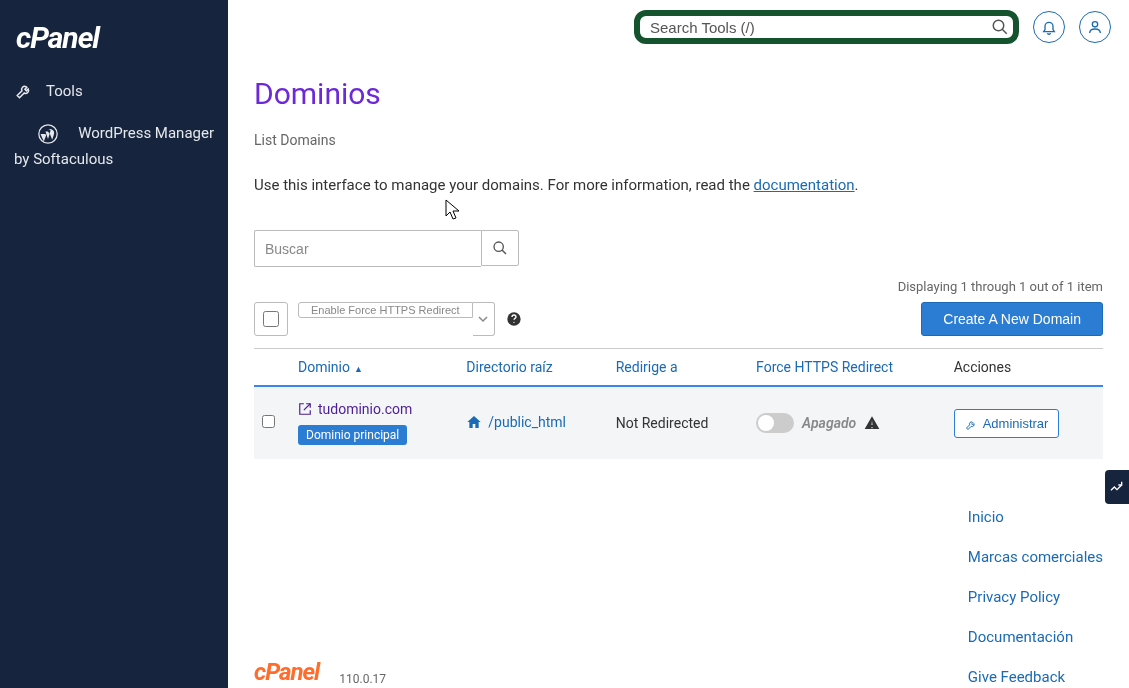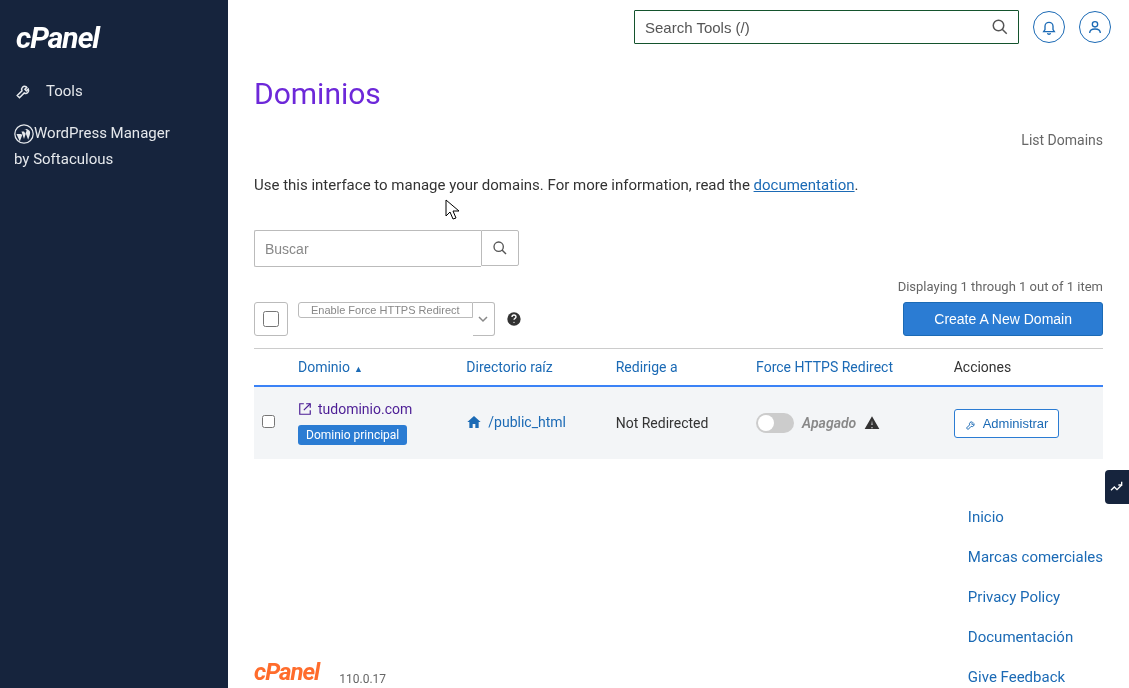--- a/index.html
+++ b/index.html
@@ -4,46 +4,46 @@
 <style>
 * { box-sizing: border-box; margin: 0; padding: 0; }
 body { font-family: -apple-system, BlinkMacSystemFont, "Segoe UI", Roboto, sans-serif; font-size: 14px; color: #333; background: #fff; width: 1129px; height: 688px; overflow: hidden; position: relative; }
 .sidebar { position: absolute; left: 0; top: 0; width: 228px; height: 688px; background: #16243d; color: #fff; }
 .logo { padding: 20px 16px 16px 16px; }
 .logo-text { font-size: 30px; font-weight: 700; font-style: italic; letter-spacing: -1px; }
 .logo-c { }
 .nav-item { display: flex; align-items: center; gap: 12px; padding: 10px 14px; color: #e5e8ec; font-size: 15px; cursor: pointer; }
 .nav-item-multi { padding: 10px 14px; color: #e5e8ec; font-size: 15px; line-height: 1.7; cursor: pointer; }
 .nav-icon { width: 20px; height: 20px; display: inline-flex; align-items: center; justify-content: center; flex-shrink: 0; }
-.nav-item-multi .nav-first-line { display: flex; align-items: center; gap: 0; }
+.nav-item-multi .nav-first-line { display: flex; align-items: center; gap: 20px; justify-content: flex-end; }
 .topbar { position: absolute; left: 228px; right: 0; top: 0; height: 54px; display: flex; align-items: center; justify-content: flex-end; padding: 0 18px; gap: 14px; background: #fff; }
 .search-wrap { position: relative; width: 385px; }
-.search-input { width: 100%; height: 34px; border: 1px solid #14532d; border-radius: 1px; padding: 0 36px 0 10px; font-size: 15px; color: #555; }
+.search-input { width: 100%; height: 34px; border: 6px solid #14532d; border-radius: 12px; padding: 0 36px 0 10px; font-size: 15px; color: #555; }
 .search-input::placeholder { color: #555; }
 .search-icon-btn { position: absolute; right: 6px; top: 6px; width: 22px; height: 22px; border: none; background: none; cursor: pointer; color: #555; }
 .circ-btn { width: 32px; height: 32px; border-radius: 50%; border: 1px solid #1b6ab5; background: #fff; display: flex; align-items: center; justify-content: center; cursor: pointer; color: #1b6ab5; }
 .main { position: absolute; left: 228px; right: 0; top: 54px; bottom: 40px; padding: 22px 26px 0 26px; overflow: auto; }
 .page-title { font-size: 30px; color: #6d28d9; font-weight: 400; margin-bottom: 21px; }
-.page-subtitle { font-size: 14px; color: #666; margin-bottom: 28px; text-align: right; }
+.page-subtitle { font-size: 14px; color: #666; margin-bottom: 28px; }
 .intro { font-size: 15px; color: #333; margin-bottom: 36px; }
 .intro a { color: #1b6ab5; text-decoration: underline; }
 .filter-row { display: flex; margin-bottom: 12px; }
 .filter-input { width: 227px; height: 37px; border: 1px solid #bbb; border-right: none; border-radius: 2px 0 0 2px; padding: 0 10px; font-size: 14px; }
 .filter-input::placeholder { color: #888; }
 .filter-btn { width: 38px; height: 36px; border: 1px solid #bbb; background: #fff; border-radius: 0 2px 2px 0; cursor: pointer; color: #555; display: flex; align-items: center; justify-content: center; }
 .count-row { text-align: right; font-size: 13px; color: #666; margin-bottom: 8px; }
 .action-bar { display: flex; align-items: center; gap: 10px; margin-bottom: 12px; }
 .checkbox-box { width: 34px; height: 34px; border: 1px solid #bbb; border-radius: 3px; display: flex; align-items: center; justify-content: center; background: #fff; }
 .checkbox-box input { width: 16px; height: 16px; }
 .btn-group { display: flex; }
 .btn-disabled { height: 16px; border: 1px solid #bbb; background: #fff; color: #888; padding: 0 12px; font-size: 11px; cursor: not-allowed; border-radius: 3px 0 0 3px; }
 .btn-caret { height: 34px; width: 22px; border: 1px solid #bbb; border-left: none; background: #fff; color: #888; cursor: pointer; border-radius: 0 3px 3px 0; display: flex; align-items: center; justify-content: center; }
 .help-icon { width: 18px; height: 18px; color: #333; display: flex; align-items: center; justify-content: center; }
 .spacer { flex: 1; }
-.btn-primary { height: 34px; background: #2b7cd3; color: #fff; border: 1px solid #1b6ab5; border-radius: 3px; padding: 0 30px; font-size: 14px; cursor: pointer; }
+.btn-primary { height: 34px; background: #2b7cd3; color: #fff; border: 1px solid #1b6ab5; border-radius: 3px; padding: 0 21px; font-size: 14px; cursor: pointer; }
 .table { width: 100%; border-collapse: collapse; }
 .table thead th { text-align: left; padding: 10px 8px; border-top: 1px solid #ccc; border-bottom: 2px solid #3b82f6; font-weight: 400; font-size: 14px; }
 .table thead th.sortable { color: #1b6ab5; cursor: pointer; }
 .table thead th.actions-col { color: #333; }
 .table tbody td { padding: 14px 8px; background: #f3f5f7; font-size: 14px; vertical-align: middle; }
 .table tbody td.chk { width: 36px; }
 .domain-link { color: #4c1d95; display: inline-flex; align-items: center; gap: 6px; text-decoration: none; }
 .badge-primary { display: inline-block; background: #2b7cd3; color: #fff; font-size: 12px; padding: 3px 8px; border-radius: 3px; margin-top: 6px; }
 .root-link { color: #1b6ab5; display: inline-flex; align-items: center; gap: 6px; text-decoration: none; }
 .toggle-wrap { display: flex; align-items: center; gap: 8px; }

